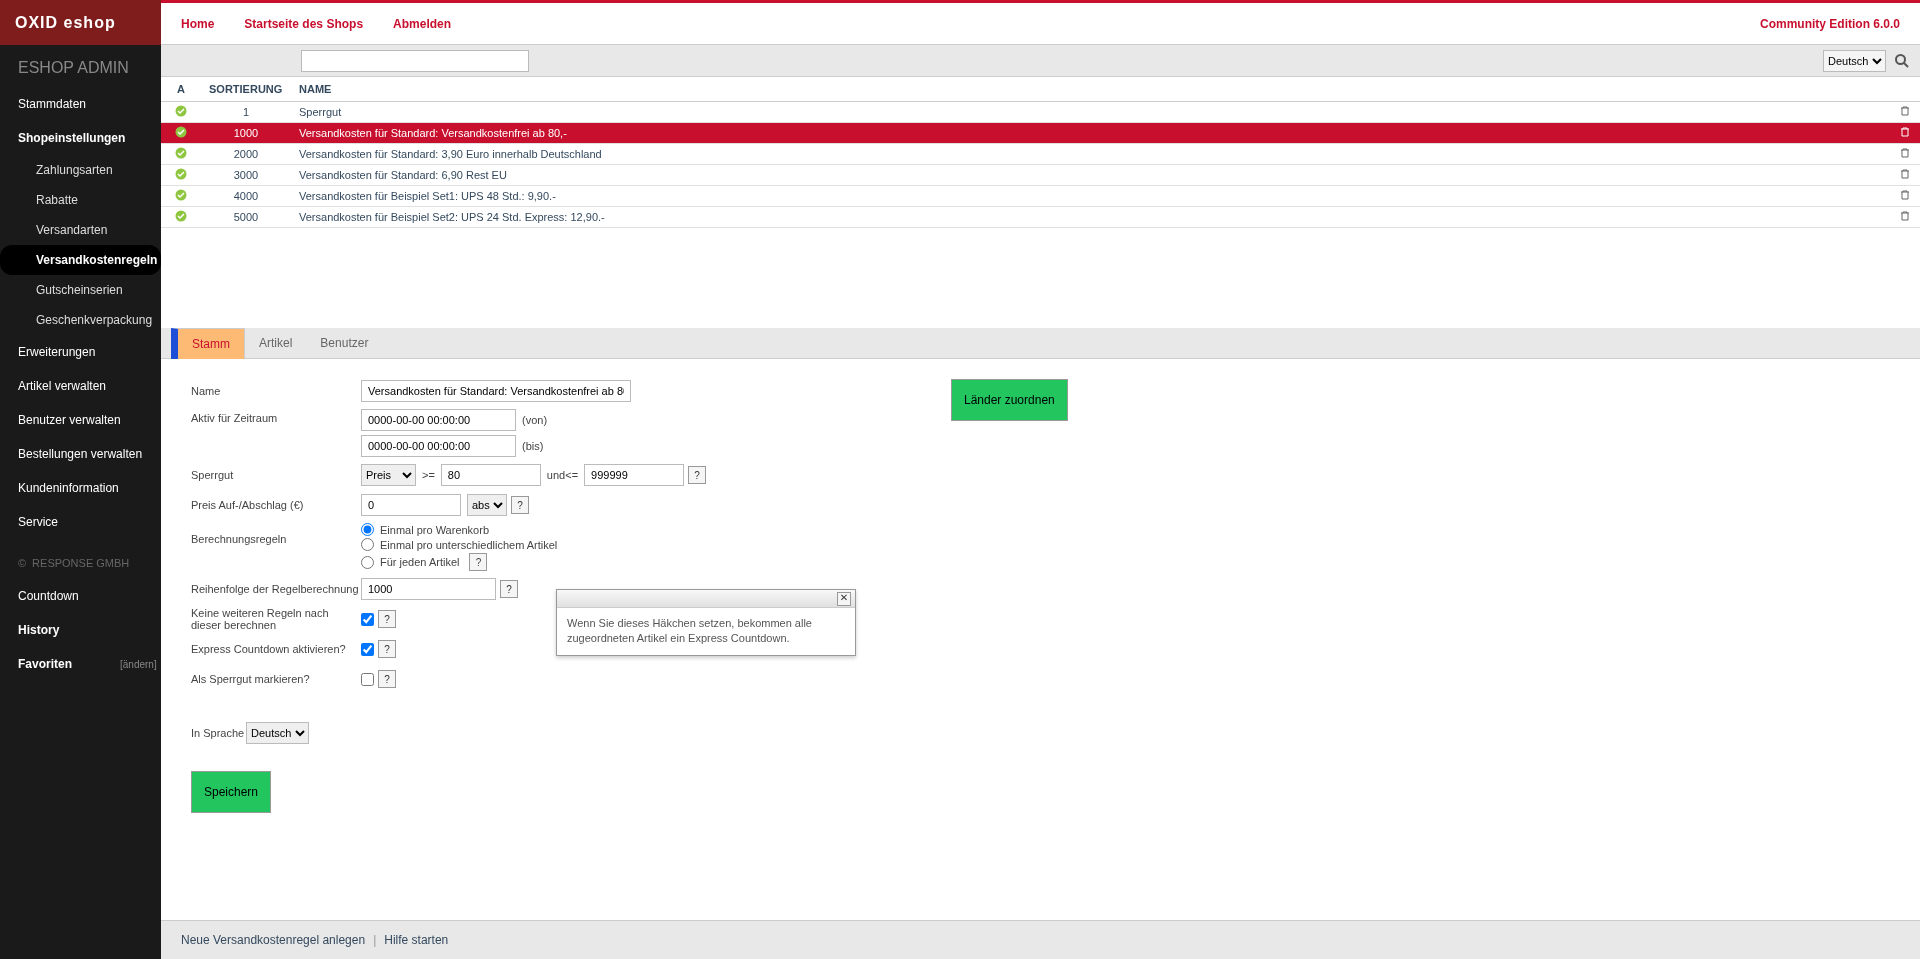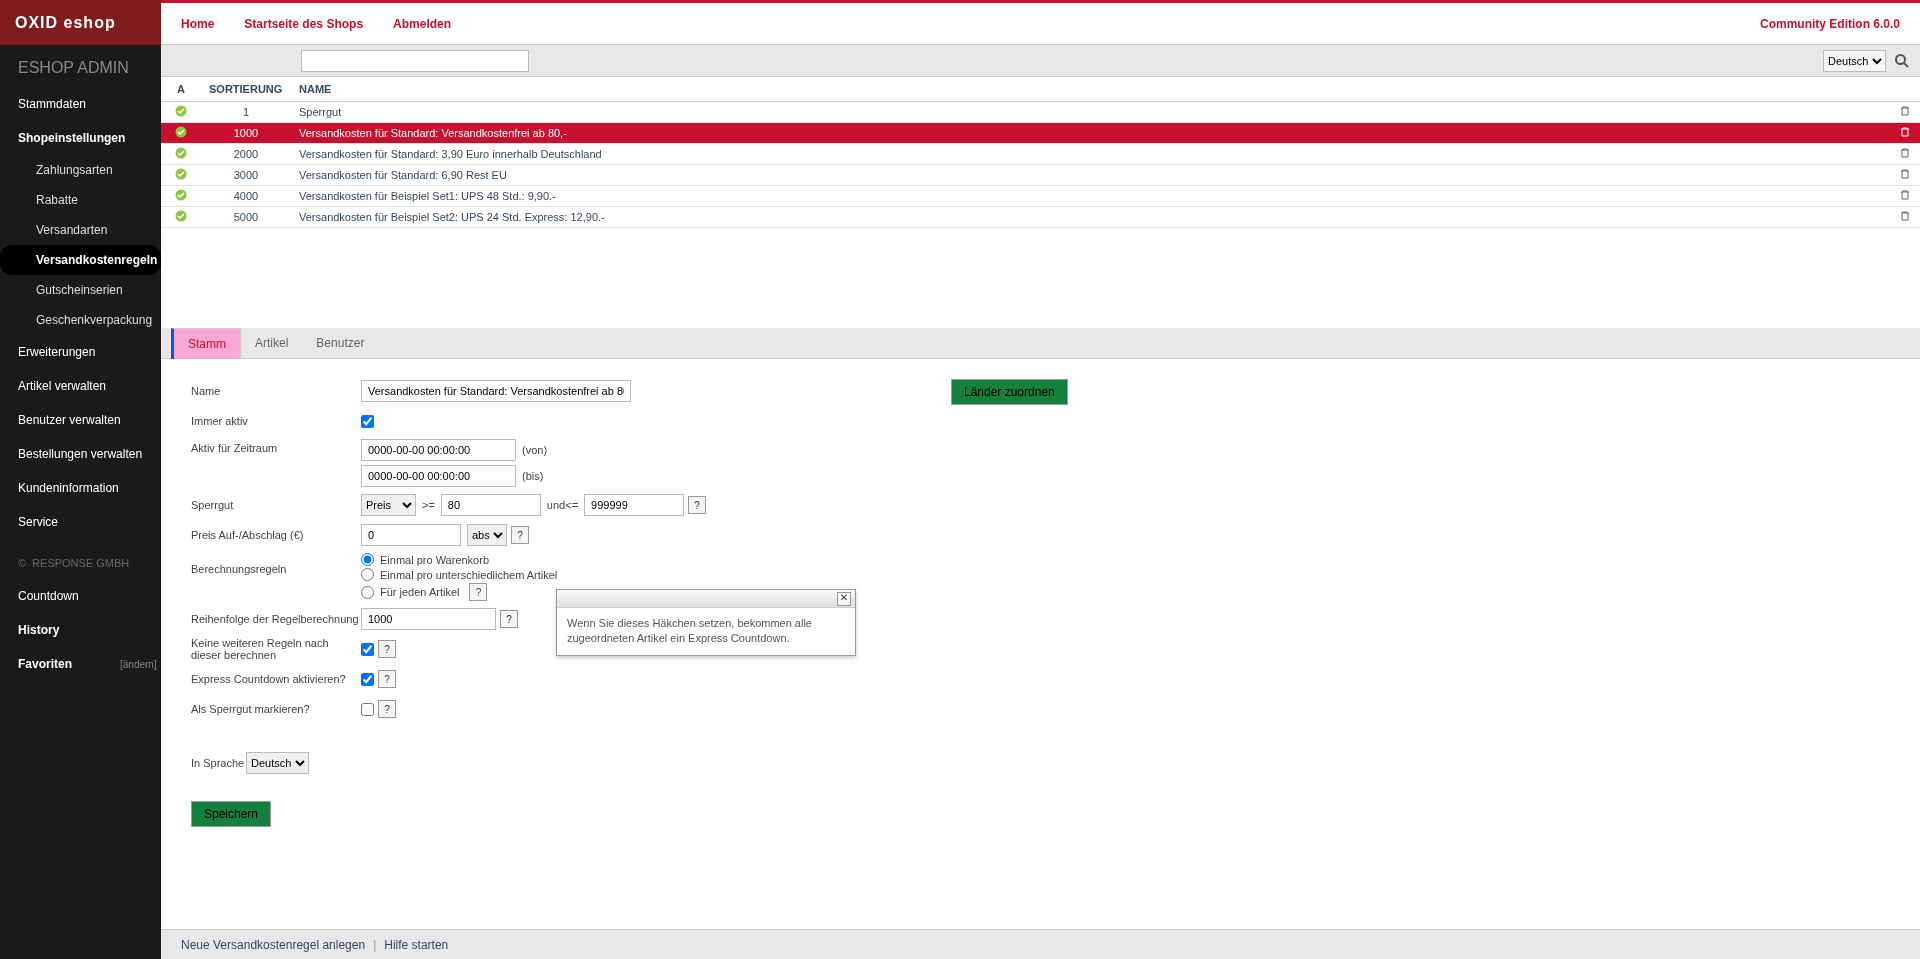--- a/index.html
+++ b/index.html
@@ -48,48 +48,48 @@
 .grid td.col-del { width: 30px; text-align: center; }
 .active-dot { width: 12px; height: 12px; display: inline-block; }
 .trash { cursor: pointer; color: #666; }
 .grid tr.row.selected .trash { color: #fff; }
 
 .whitespace { height: 100px; }
 
 
 .tabs { display: flex; background: #e8e8e8; border-bottom: 1px solid #ccc; padding-left: 10px; }
 .tab { padding: 8px 14px; cursor: pointer; color: #666; font-size: 12px; }
-.tab.active { background: #f9a8d4; color: #c8102e; border-top: 1px solid #ccc; border-left: 3px solid #1d4ed8; border-right: 1px solid #ccc; margin-bottom: -1px; }
+.tab.active { background: #fdba74; color: #c8102e; border-top: 1px solid #ccc; border-left: 7px solid #1d4ed8; border-right: 1px solid #ccc; margin-bottom: -1px; }
 
 
 .form-area { flex: 1; overflow: auto; padding: 20px 30px; display: flex; gap: 60px; position: relative; }
 .form-left { flex: 0 0 700px; }
 .form-row { display: flex; align-items: center; margin-bottom: 6px; min-height: 24px; }
 .form-row.top { align-items: flex-start; }
 .form-label { width: 170px; color: #444; font-size: 11px; flex-shrink: 0; }
 .form-input { height: 22px; border: 1px solid #bbb; padding: 0 6px; font-size: 11px; background: #fff; }
 .form-input.wide { width: 270px; }
 .form-input.date { width: 155px; }
 .form-input.num { width: 100px; }
 .form-select { height: 22px; border: 1px solid #bbb; font-size: 11px; background: #efefef; }
 .inline-text { font-size: 11px; color: #444; margin: 0 6px; }
 .help-btn { width: 18px; height: 18px; border: 1px solid #999; background: #f5f5f5; font-size: 10px; cursor: pointer; margin-left: 4px; display: inline-flex; align-items: center; justify-content: center; }
 .radio-group { display: flex; flex-direction: column; gap: 2px; }
 .radio-line { display: flex; align-items: center; gap: 6px; font-size: 11px; color: #444; }
-.btn { padding: 5px 12px; border: 1px solid #999; background: #15803d; font-size: 12px; cursor: pointer; }
+.btn { padding: 13px 12px; border: 1px solid #999; background: #22c55e; font-size: 12px; cursor: pointer; }
 .btn-save { margin-top: 20px; }
 
 
 .tooltip-box { position: absolute; left: 395px; top: 230px; width: 300px; background: #fff; border: 1px solid #999; box-shadow: 0 2px 4px rgba(0,0,0,0.2); z-index: 10; }
 .tooltip-head { height: 18px; background: linear-gradient(#f8f8f8,#e0e0e0); display: flex; justify-content: flex-end; padding: 0 4px; align-items: center; border-bottom: 1px solid #ccc; }
 .tooltip-close { width: 14px; height: 14px; border: 1px solid #999; background: #f5f5f5; font-size: 10px; line-height: 10px; text-align: center; cursor: pointer; }
 .tooltip-body { padding: 8px 10px; font-size: 11px; color: #555; line-height: 1.4; }
 
 
-.footbar { height: 30px; background: #e8e8e8; border-top: 1px solid #ccc; display: flex; align-items: center; padding: 0 20px; gap: 8px; font-size: 12px; color: #34495e; flex-shrink: 0; }
+.footbar { height: 39px; background: #e8e8e8; border-top: 1px solid #ccc; display: flex; align-items: center; padding: 0 20px; gap: 8px; font-size: 12px; color: #34495e; flex-shrink: 0; }
 .footbar a { color: #34495e; text-decoration: none; cursor: pointer; }
 .footbar .sep { color: #999; }
 </style>
 </head>
 <body>
 
 <div class="app">
   <div class="sidebar">
     <div class="logo">
       <span class="logo-text"><span class="bold">OXID</span> eshop</span>
@@ -230,24 +230,20 @@
       <div class="tab">Artikel</div>
       <div class="tab">Benutzer</div>
     </div>
 
     <div class="form-area">
       <div class="form-left">
         <div class="form-row">
           <span class="form-label">Name</span>
           <input class="form-input wide" value="Versandkosten für Standard: Versandkostenfrei ab 80,-" style="">
         </div>
-        <div class="form-row">
-          <span class="form-label">Immer aktiv</span>
-          <input type="checkbox" checked="" style="">
-        </div>
         <div class="form-row top">
           <span class="form-label" style="padding-top:3px">Aktiv für Zeitraum</span>
           <div>
             <div style="display:flex;align-items:center;margin-bottom:4px">
               <input class="form-input date" value="0000-00-00 00:00:00" style="">
               <span class="inline-text">(von)</span>
             </div>
             <div style="display:flex;align-items:center">
               <input class="form-input date" value="0000-00-00 00:00:00" style="">
               <span class="inline-text">(bis)</span>

